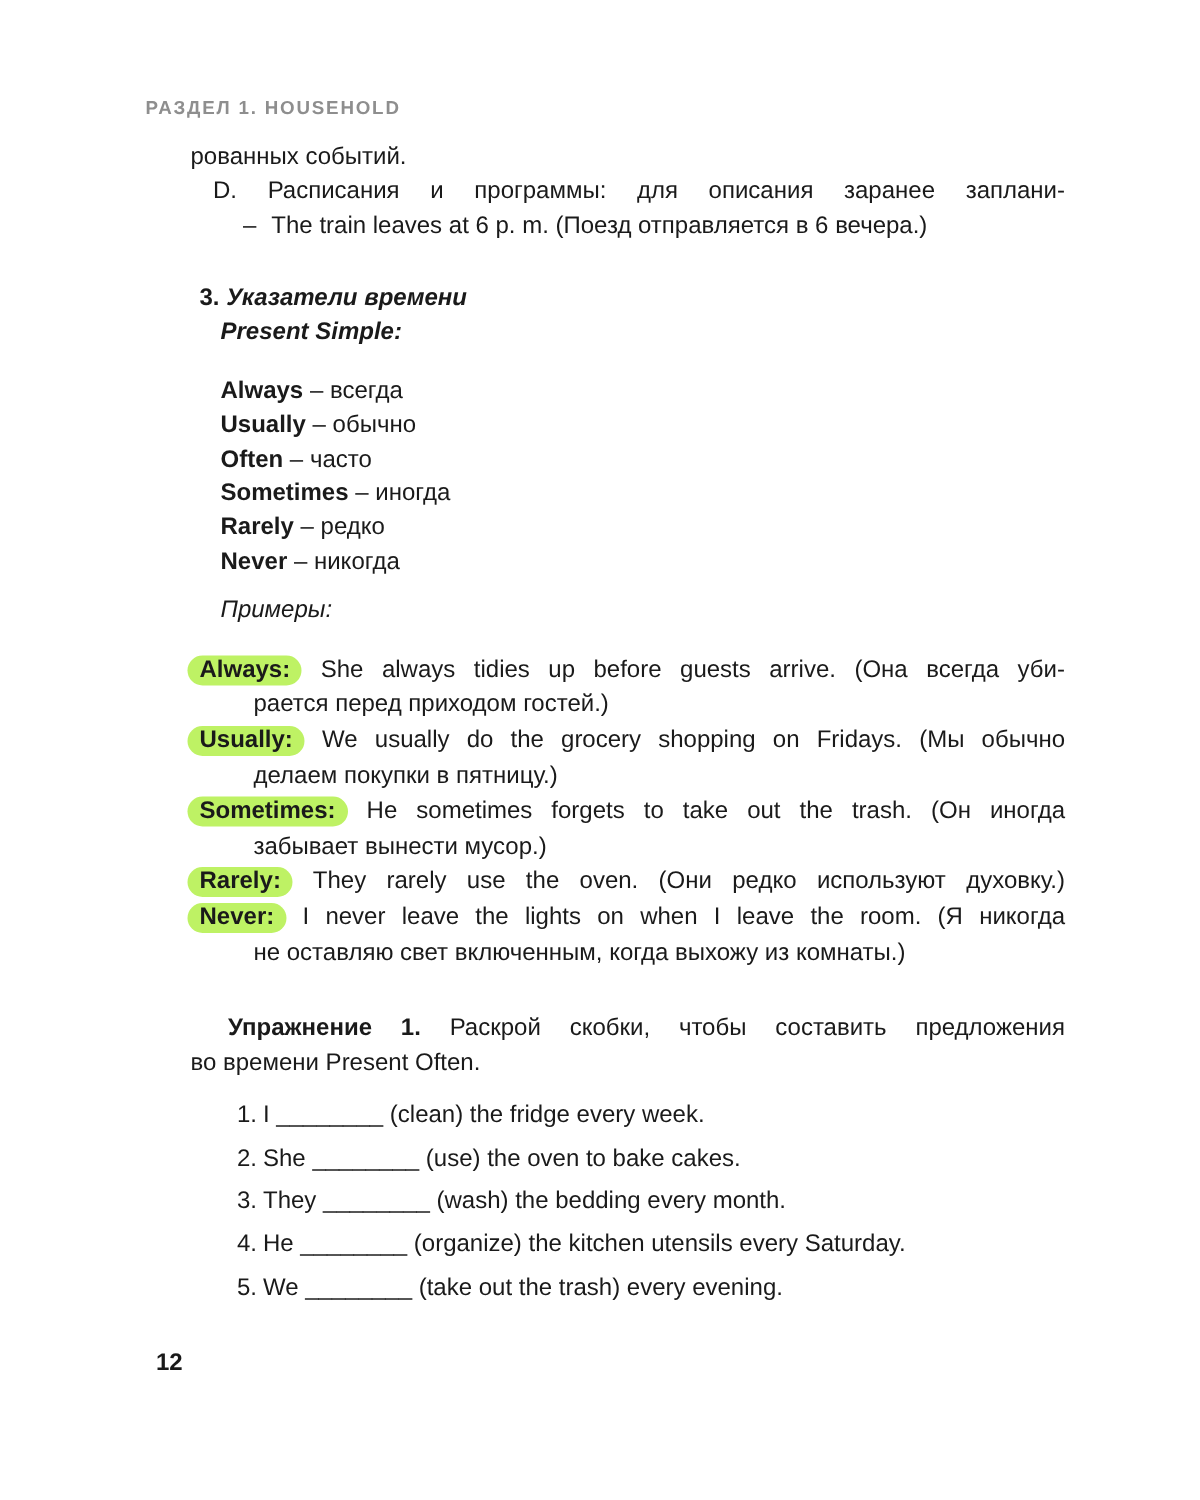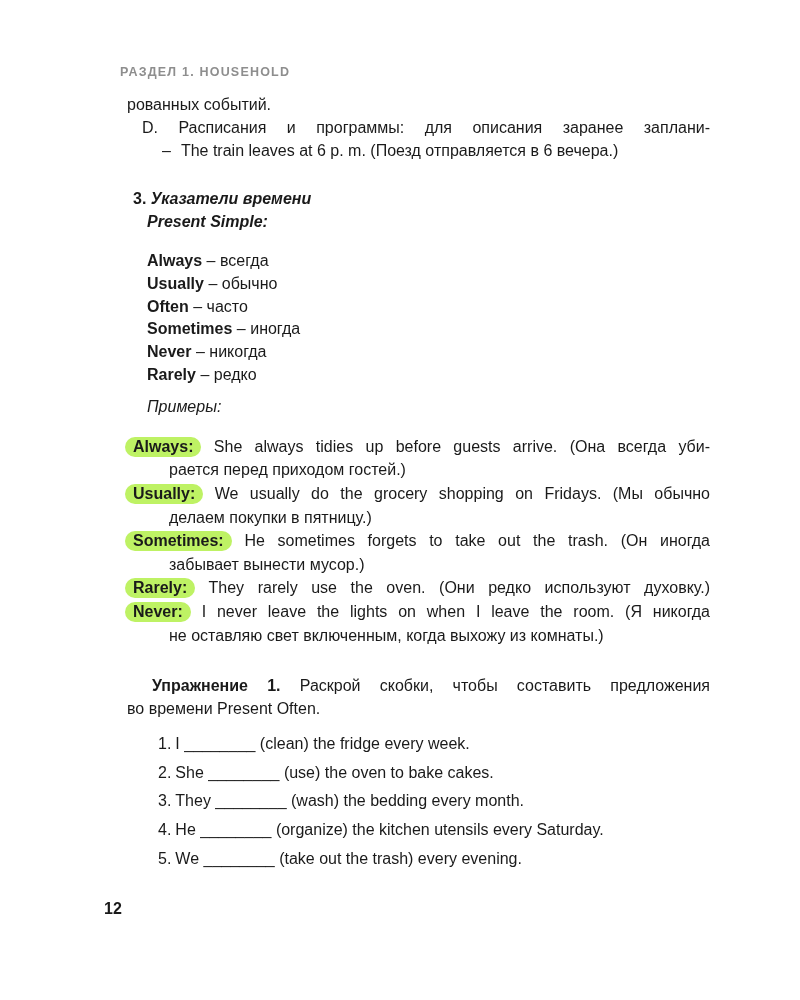--- a/index.html
+++ b/index.html
@@ -8,21 +8,21 @@
     background: #ffffff;
     font-family: "Liberation Sans", sans-serif;
     color: #1a1a1a;
     font-size: 16px;
     line-height: 23px;
     position: relative;
     overflow: hidden;
   }
   .running-head {
     position: absolute;
-    left: 120px; top: 65px;
+    left: 97px; top: 65px;
     font-size: 12.5px;
     font-weight: bold;
     letter-spacing: 1.2px;
     color: #8e8e8e;
     line-height: 14px;
   }
   .content {
     position: absolute;
     left: 127px; top: 0;
     width: 583px;
@@ -100,22 +100,22 @@
     <span class="ttl">Указатели времени</span>
   </h3>
 
   <p class="present-simple">Present Simple:</p>
 
   <ul class="adverb-list">
     <li><b>Always</b> <span>–</span> <span>всегда</span></li>
     <li><b>Usually</b> <span>–</span> <span>обычно</span></li>
     <li><b>Often</b> <span>–</span> <span>часто</span></li>
     <li><b>Sometimes</b> <span>–</span> <span>иногда</span></li>
+    <li><b>Rarely</b> <span>–</span> <span>редко</span></li>
     <li><b>Never</b> <span>–</span> <span>никогда</span></li>
-    <li><b>Rarely</b> <span>–</span> <span>редко</span></li>
   </ul>
 
   <p class="examples-label">Примеры:</p>
 
   <div class="examples">
     <div class="example">
       <div class="ex-first"><span class="pill">Always:</span> <span>She always tidies up before guests arrive. (Она всегда уби-</span></div>
       <div class="ex-cont">рается перед приходом гостей.)</div>
     </div>
     <div class="example">

